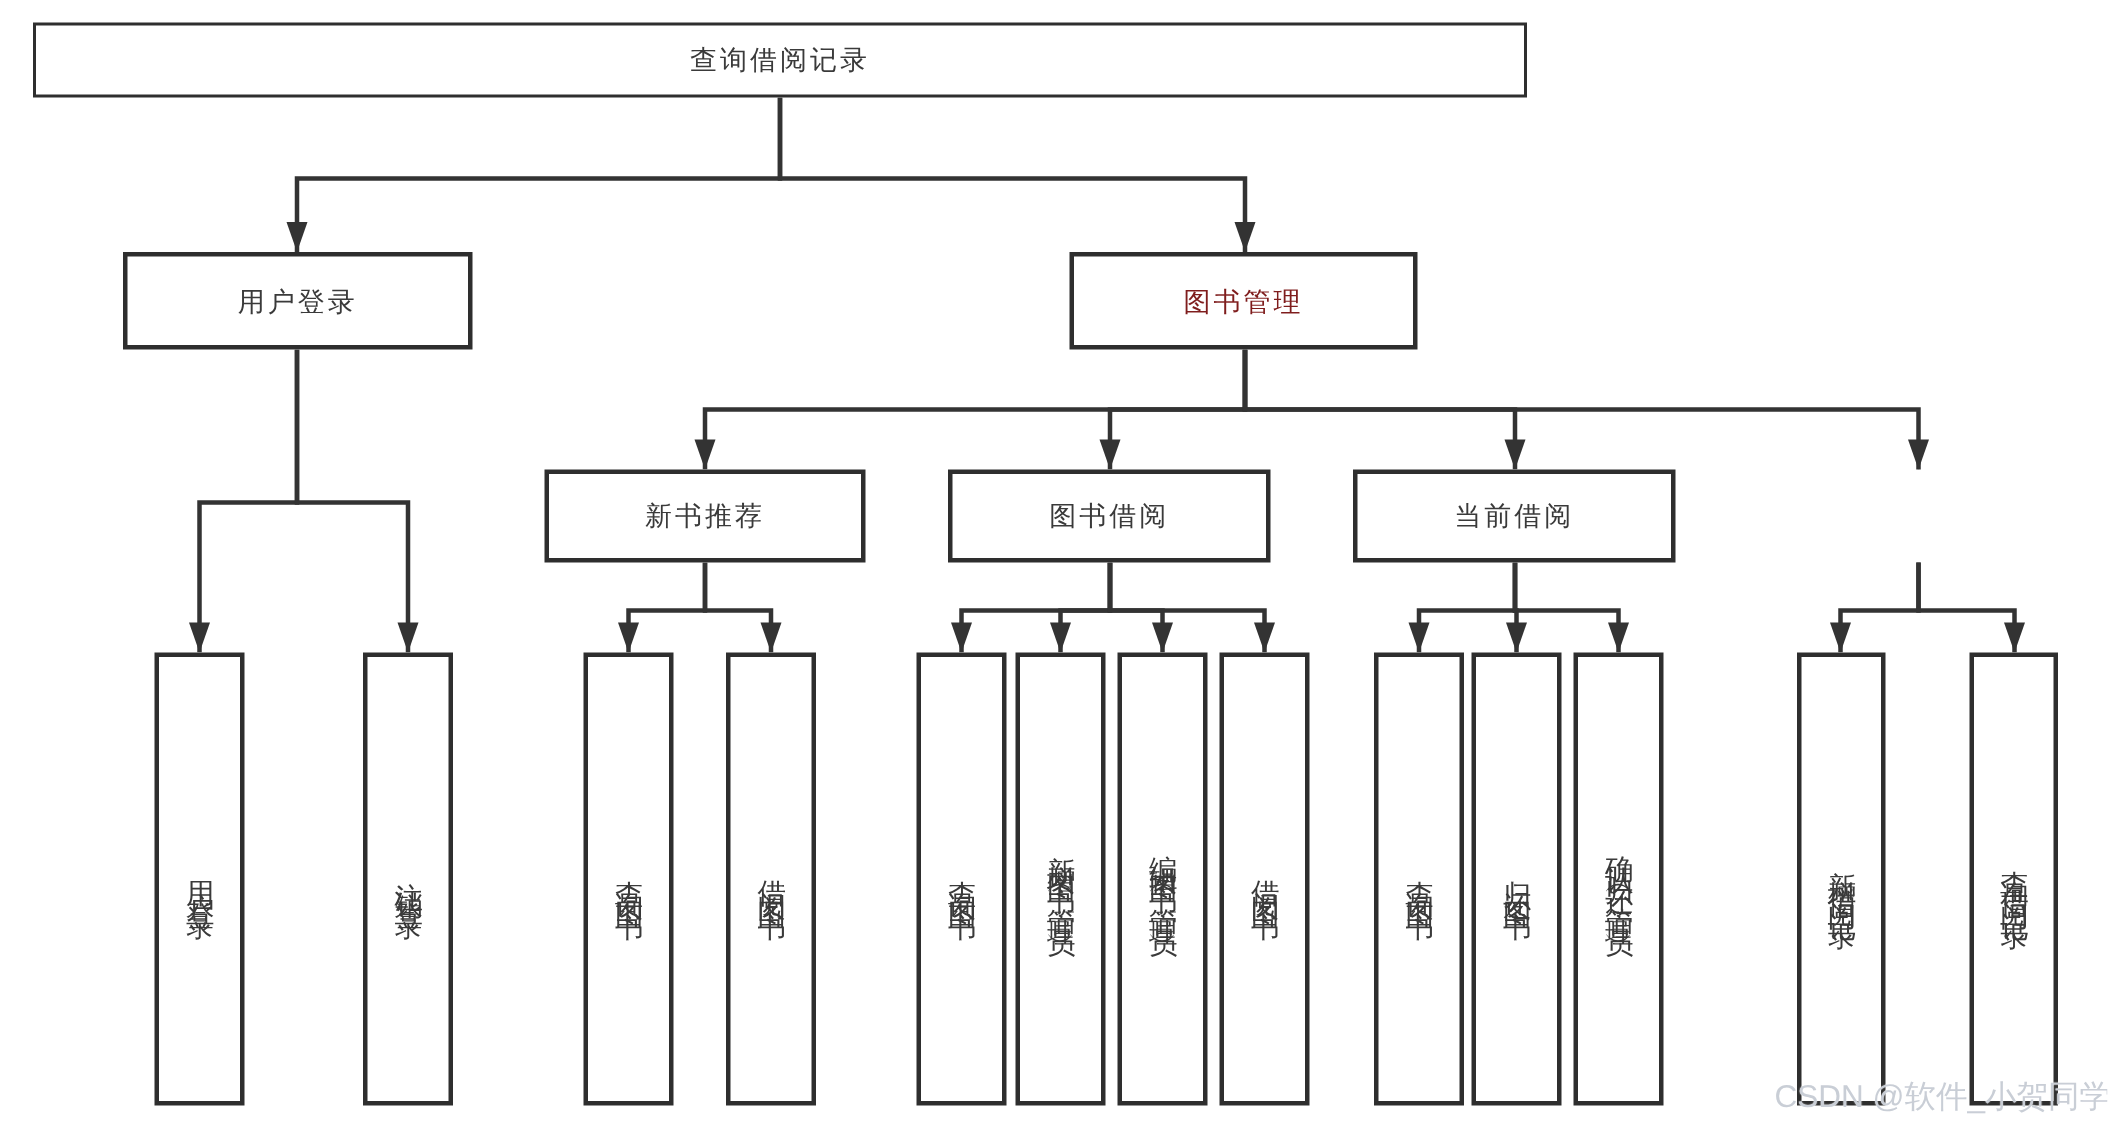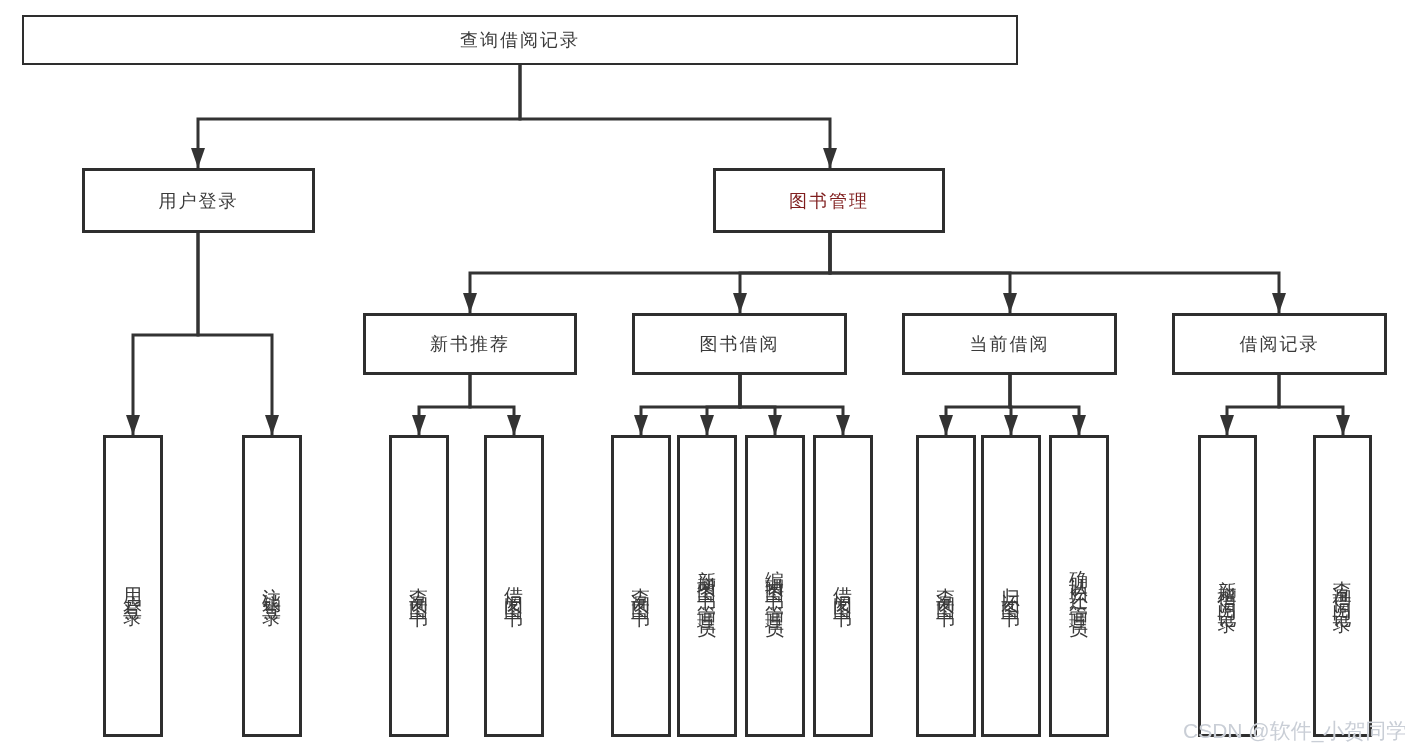--- a/index.html
+++ b/index.html
@@ -98,23 +98,20 @@
     </div>
     <div class="node node-horizontal" style="left: 363px; top: 313px; width: 214px; height: 62px; border-color: rgb(46, 46, 46);">
       <span class="node-label" style="color: rgb(58, 58, 58);">新书推荐</span>
     </div>
     <div class="node node-horizontal" style="left: 632px; top: 313px; width: 215px; height: 62px; border-color: rgb(46, 46, 46);">
       <span class="node-label" style="color: rgb(58, 58, 58);">图书借阅</span>
     </div>
     <div class="node node-horizontal" style="left: 902px; top: 313px; width: 215px; height: 62px; border-color: rgb(46, 46, 46);">
       <span class="node-label" style="color: rgb(58, 58, 58);">当前借阅</span>
     </div>
-    <div class="node node-horizontal" style="left: 1172px; top: 313px; width: 215px; height: 62px; border-color: rgb(46, 46, 46);">
-      <span class="node-label" style="color: rgb(58, 58, 58);">借阅记录</span>
-    </div>
     <div class="node node-vertical" style="left: 103px; top: 435px; width: 60px; height: 302px; border-color: rgb(46, 46, 46);">
       <span class="node-label" style="color: rgb(58, 58, 58);">用户登录</span>
     </div>
     <div class="node node-vertical" style="left: 242px; top: 435px; width: 60px; height: 302px; border-color: rgb(46, 46, 46);">
       <span class="node-label" style="color: rgb(58, 58, 58);">注销登录</span>
     </div>
     <div class="node node-vertical" style="left: 389px; top: 435px; width: 60px; height: 302px; border-color: rgb(46, 46, 46);">
       <span class="node-label" style="color: rgb(58, 58, 58);">查询图书</span>
     </div>
     <div class="node node-vertical" style="left: 484px; top: 435px; width: 60px; height: 302px; border-color: rgb(46, 46, 46);">

